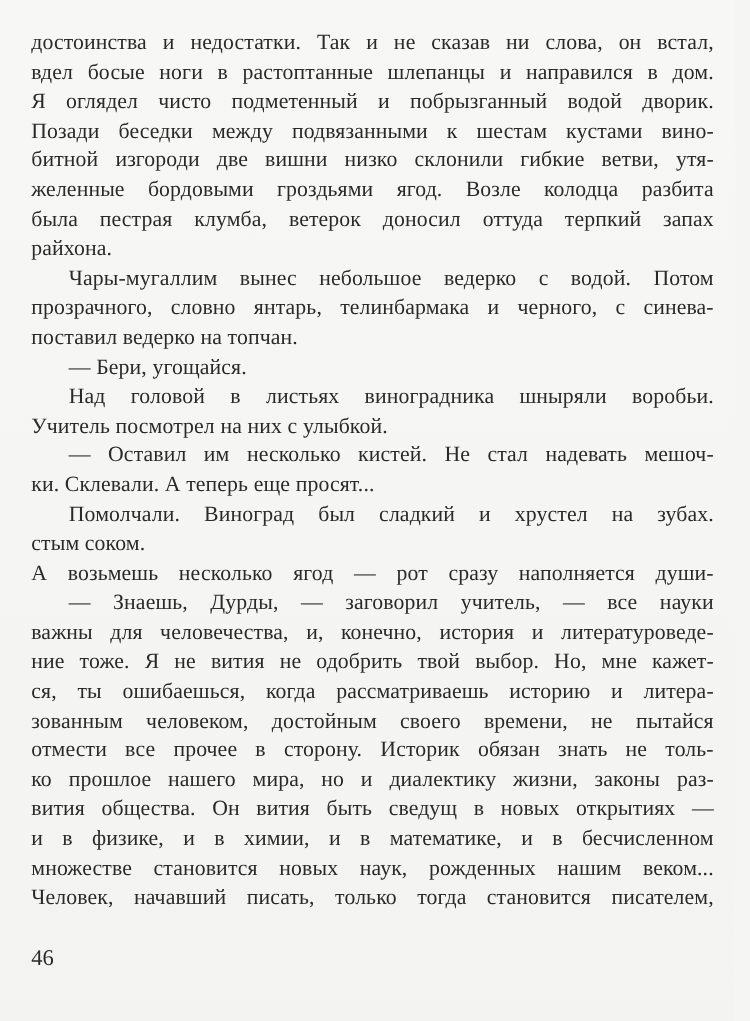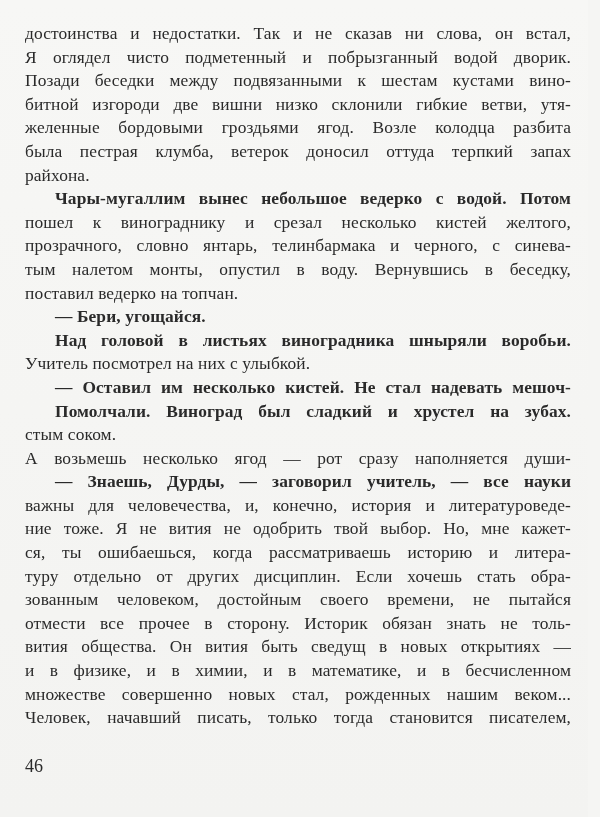--- a/index.html
+++ b/index.html
@@ -15,56 +15,56 @@
   }
   .text-block {
     position: absolute; left: 25px; top: 22px; width: 546px;
   }
   .line {
     font-size: 17.4px; line-height: 23.6px; height: 23.6px;
     white-space: nowrap; text-align: justify; text-align-last: justify;
     letter-spacing: 0.1px;
   }
   .line.last { text-align-last: left; }
-  .line.indent { padding-left: 30px; font-weight: bold; }
+  .line.indent { padding-left: 30px; }
   .page-number {
     position: absolute; left: 25px; top: 755px;
     font-size: 18px; line-height: 22px; color: #2a2a2a;
   }
 </style>
 </head>
 <body>
 
 <div class="page">
   <div class="text-block" id="text-block">
       <div class="line">достоинства и недостатки. Так и не сказав ни слова, он встал,</div>
+      <div class="line">вдел босые ноги в растоптанные шлепанцы и направился в дом.</div>
       <div class="line">Я оглядел чисто подметенный и побрызганный водой дворик.</div>
       <div class="line">Позади беседки между подвязанными к шестам кустами вино-</div>
       <div class="line">битной изгороди две вишни низко склонили гибкие ветви, утя-</div>
       <div class="line">желенные бордовыми гроздьями ягод. Возле колодца разбита</div>
       <div class="line">была пестрая клумба, ветерок доносил оттуда терпкий запах</div>
       <div class="line last">райхона.</div>
       <div class="line indent">Чары-мугаллим вынес небольшое ведерко с водой. Потом</div>
-      <div class="line">пошел к винограднику и срезал несколько кистей желтого,</div>
       <div class="line">прозрачного, словно янтарь, телинбармака и черного, с синева-</div>
-      <div class="line">тым налетом монты, опустил в воду. Вернувшись в беседку,</div>
       <div class="line last">поставил ведерко на топчан.</div>
       <div class="line indent last">— Бери, угощайся.</div>
       <div class="line indent">Над головой в листьях виноградника шныряли воробьи.</div>
       <div class="line last">Учитель посмотрел на них с улыбкой.</div>
       <div class="line indent">— Оставил им несколько кистей. Не стал надевать мешоч-</div>
+      <div class="line last">ки. Склевали. А теперь еще просят...</div>
       <div class="line indent">Помолчали. Виноград был сладкий и хрустел на зубах.</div>
       <div class="line last">стым соком.</div>
       <div class="line">А возьмешь несколько ягод — рот сразу наполняется души-</div>
       <div class="line indent">— Знаешь, Дурды, — заговорил учитель, — все науки</div>
       <div class="line">важны для человечества, и, конечно, история и литературоведе-</div>
       <div class="line">ние тоже. Я не вития не одобрить твой выбор. Но, мне кажет-</div>
       <div class="line">ся, ты ошибаешься, когда рассматриваешь историю и литера-</div>
-      <div class="line">туру отдельно от других дисциплин. Если хочешь стать обра-</div>
       <div class="line">зованным человеком, достойным своего времени, не пытайся</div>
       <div class="line">отмести все прочее в сторону. Историк обязан знать не толь-</div>
+      <div class="line">ко прошлое нашего мира, но и диалектику жизни, законы раз-</div>
       <div class="line">вития общества. Он вития быть сведущ в новых открытиях —</div>
       <div class="line">и в физике, и в химии, и в математике, и в бесчисленном</div>
-      <div class="line">множестве совершенно новых стал, рожденных нашим веком...</div>
+      <div class="line">множестве становится новых наук, рожденных нашим веком...</div>
       <div class="line">Человек, начавший писать, только тогда становится писателем,</div>
     </div>
   <div class="page-number">46</div>
 </div>
 
 </body></html>

